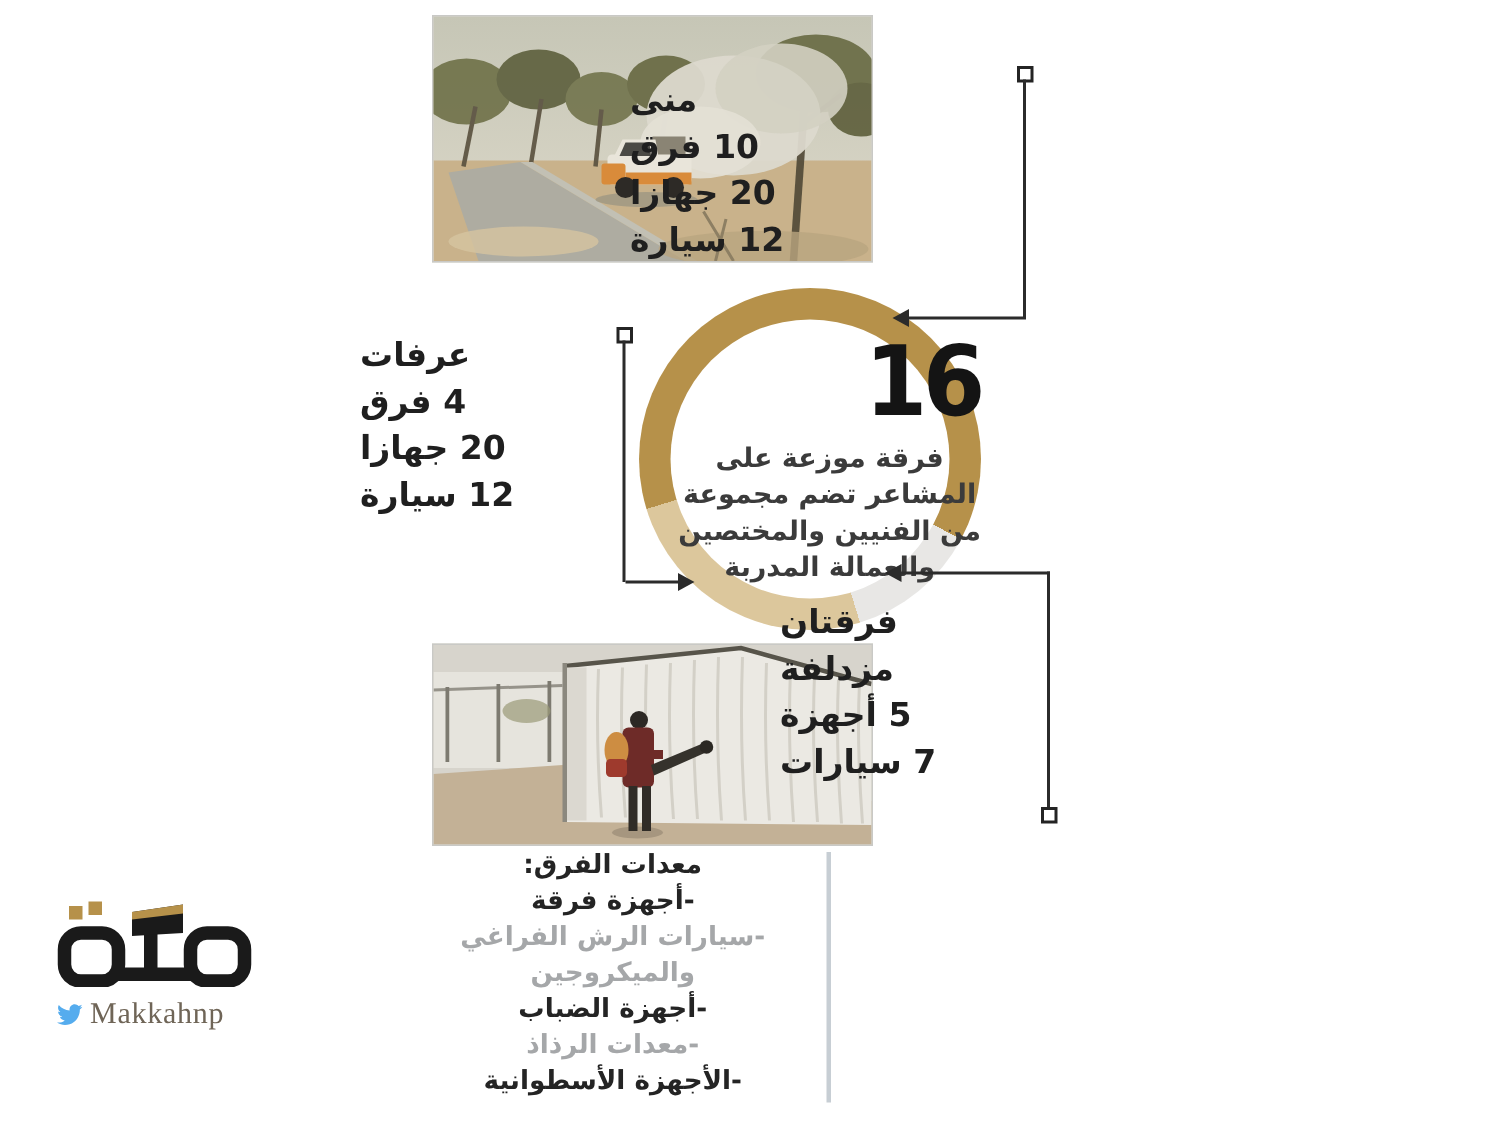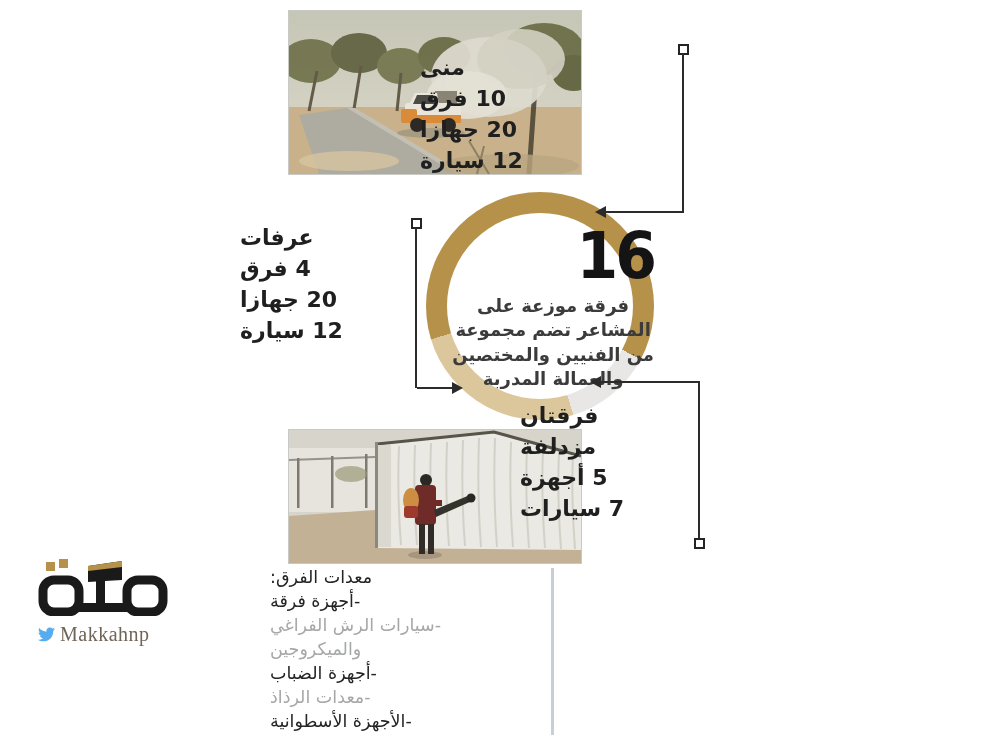--- a/index.html
+++ b/index.html
@@ -26,27 +26,27 @@
 
   
   .sq{position:absolute;width:7px;height:7px;border:2px solid #242424;background:#fff;}
   .ln{position:absolute;background:#2b2b2b;}
   .arrow-left{position:absolute;width:0;height:0;border:6px solid transparent;border-left:none;
               border-right:11px solid #2b2b2b;}
   .arrow-right{position:absolute;width:0;height:0;border:6px solid transparent;border-right:none;
                border-left:11px solid #2b2b2b;}
 
   
-  .equip{position:absolute;left:270px;top:565px;width:277px;direction:rtl;text-align:left;
-         font-weight:normal;font-size:17.5px;line-height:24px;color:#242424;}
+  .equip{position:absolute;left:270px;top:565px;width:277px;direction:rtl;text-align:center;
+         font-weight:bold;font-size:17.5px;line-height:24px;color:#242424;}
   .equip .gray{color:#a5a7a9;}
   .equip-vline{position:absolute;left:551px;top:568px;width:3px;height:167px;background:#c7ced4;}
 
   
-  .logo{position:absolute;left:38px;top:554px;width:140px;}
+  .logo{position:absolute;left:38px;top:596px;width:140px;}
   .logo-row{display:flex;align-items:center;gap:5px;margin-top:3px;}
   .handle{font-family:"Liberation Serif",serif;font-size:20px;color:#6f6557;letter-spacing:.5px;}
 </style>
 </head>
 <body>
 
 <div class="canvas">
 
   <div class="photo" style="left:288px;top:10px;width:292px;height:163px;">
     <svg width="292" height="163" viewBox="0 0 292 163">

